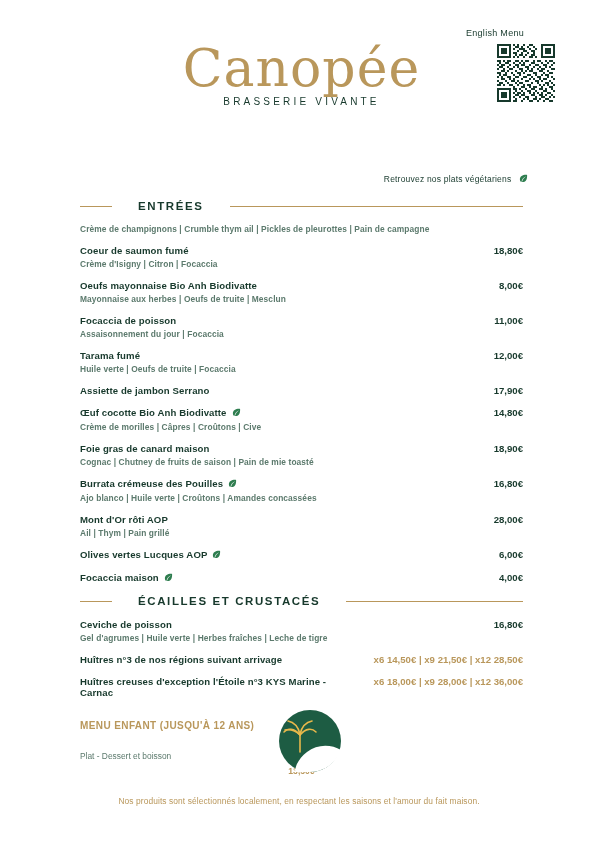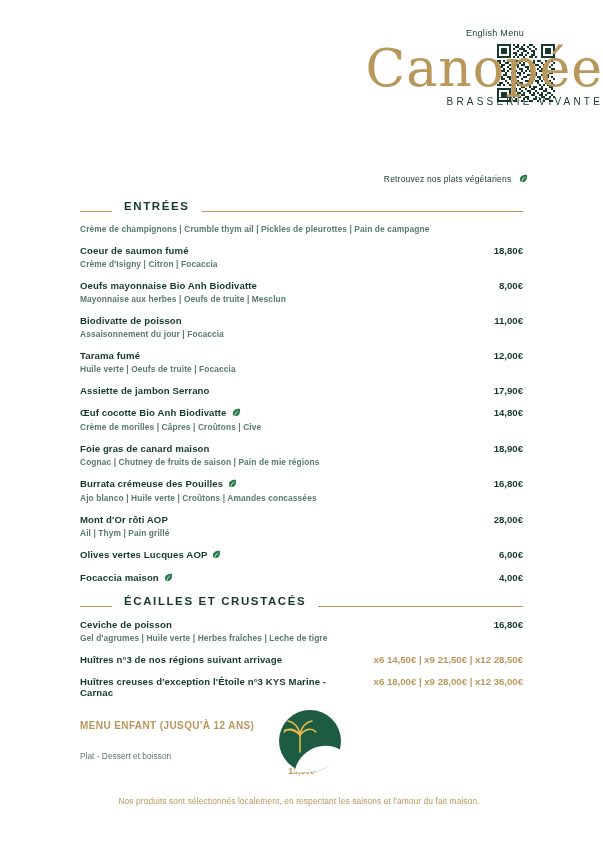--- a/index.html
+++ b/index.html
@@ -40,21 +40,21 @@
     width: 58px;
     height: 58px;
   }
   .qr svg { display: block; }
 
   .brand {
     position: absolute;
     top: 42px;
     left: 0;
     width: 603px;
-    text-align: right;
+    text-align: center;
   }
   .brand-name {
     font-family: "DejaVu Serif", serif;
     font-size: 52px;
     letter-spacing: 1px;
     color: #b9975b;
     line-height: 1;
     font-weight: 400;
   }
   .brand-sub {
@@ -76,22 +76,22 @@
   .content {
     position: absolute;
     top: 196px;
     left: 80px;
     width: 443px;
   }
 
   
   .section {
     display: flex;
-    align-items: flex-end;
-    gap: 12px;
+    align-items: center;
+    gap: 26px;
     margin-top: 4px;
     margin-bottom: 12px;
   }
   .section .rule {
     width: 32px;
     height: 1px;
     background: #b9975b;
     flex: 0 0 auto;
   }
   .section .title {
@@ -441,21 +441,21 @@
       </div>
       <div class="item">
         <div class="item-head">
           <div class="item-name"><span>Oeufs mayonnaise Bio Anh Biodivatte</span></div>
           <div class="item-price">8,00€</div>
         </div>
         <div class="item-desc">Mayonnaise aux herbes | Oeufs de truite | Mesclun</div>
       </div>
       <div class="item">
         <div class="item-head">
-          <div class="item-name"><span>Biodivatte de poisson</span></div>
+          <div class="item-name"><span>Focaccia de poisson</span></div>
           <div class="item-price">11,00€</div>
         </div>
         <div class="item-desc">Assaisonnement du jour | Focaccia</div>
       </div>
       <div class="item">
         <div class="item-head">
           <div class="item-name"><span>Tarama fumé</span></div>
           <div class="item-price">12,00€</div>
         </div>
         <div class="item-desc">Huile verte | Oeufs de truite | Focaccia</div>
@@ -473,21 +473,21 @@
               </svg></span></div>
           <div class="item-price">14,80€</div>
         </div>
         <div class="item-desc">Crème de morilles | Câpres | Croûtons | Cive</div>
       </div>
       <div class="item">
         <div class="item-head">
           <div class="item-name"><span>Foie gras de canard maison</span></div>
           <div class="item-price">18,90€</div>
         </div>
-        <div class="item-desc">Cognac | Chutney de fruits de saison | Pain de mie régions</div>
+        <div class="item-desc">Cognac | Chutney de fruits de saison | Pain de mie toasté</div>
       </div>
       <div class="item">
         <div class="item-head">
           <div class="item-name"><span>Burrata crémeuse des Pouilles</span><span class="leaf"><svg width="9" height="9" viewBox="0 0 10 10" aria-hidden="true">
                 <path d="M9 1C4.5 0.6 1 2.5 1 6c0 1.5 0.8 2.6 1.8 3C3 6 5 3.5 8 2.4 5.6 4 3.8 6.2 3.3 9c3.6 0.3 6-2.2 5.7-8z" fill="#2e7d4f"></path>
               </svg></span></div>
           <div class="item-price">16,80€</div>
         </div>
         <div class="item-desc">Ajo blanco | Huile verte | Croûtons | Amandes concassées</div>
       </div>

